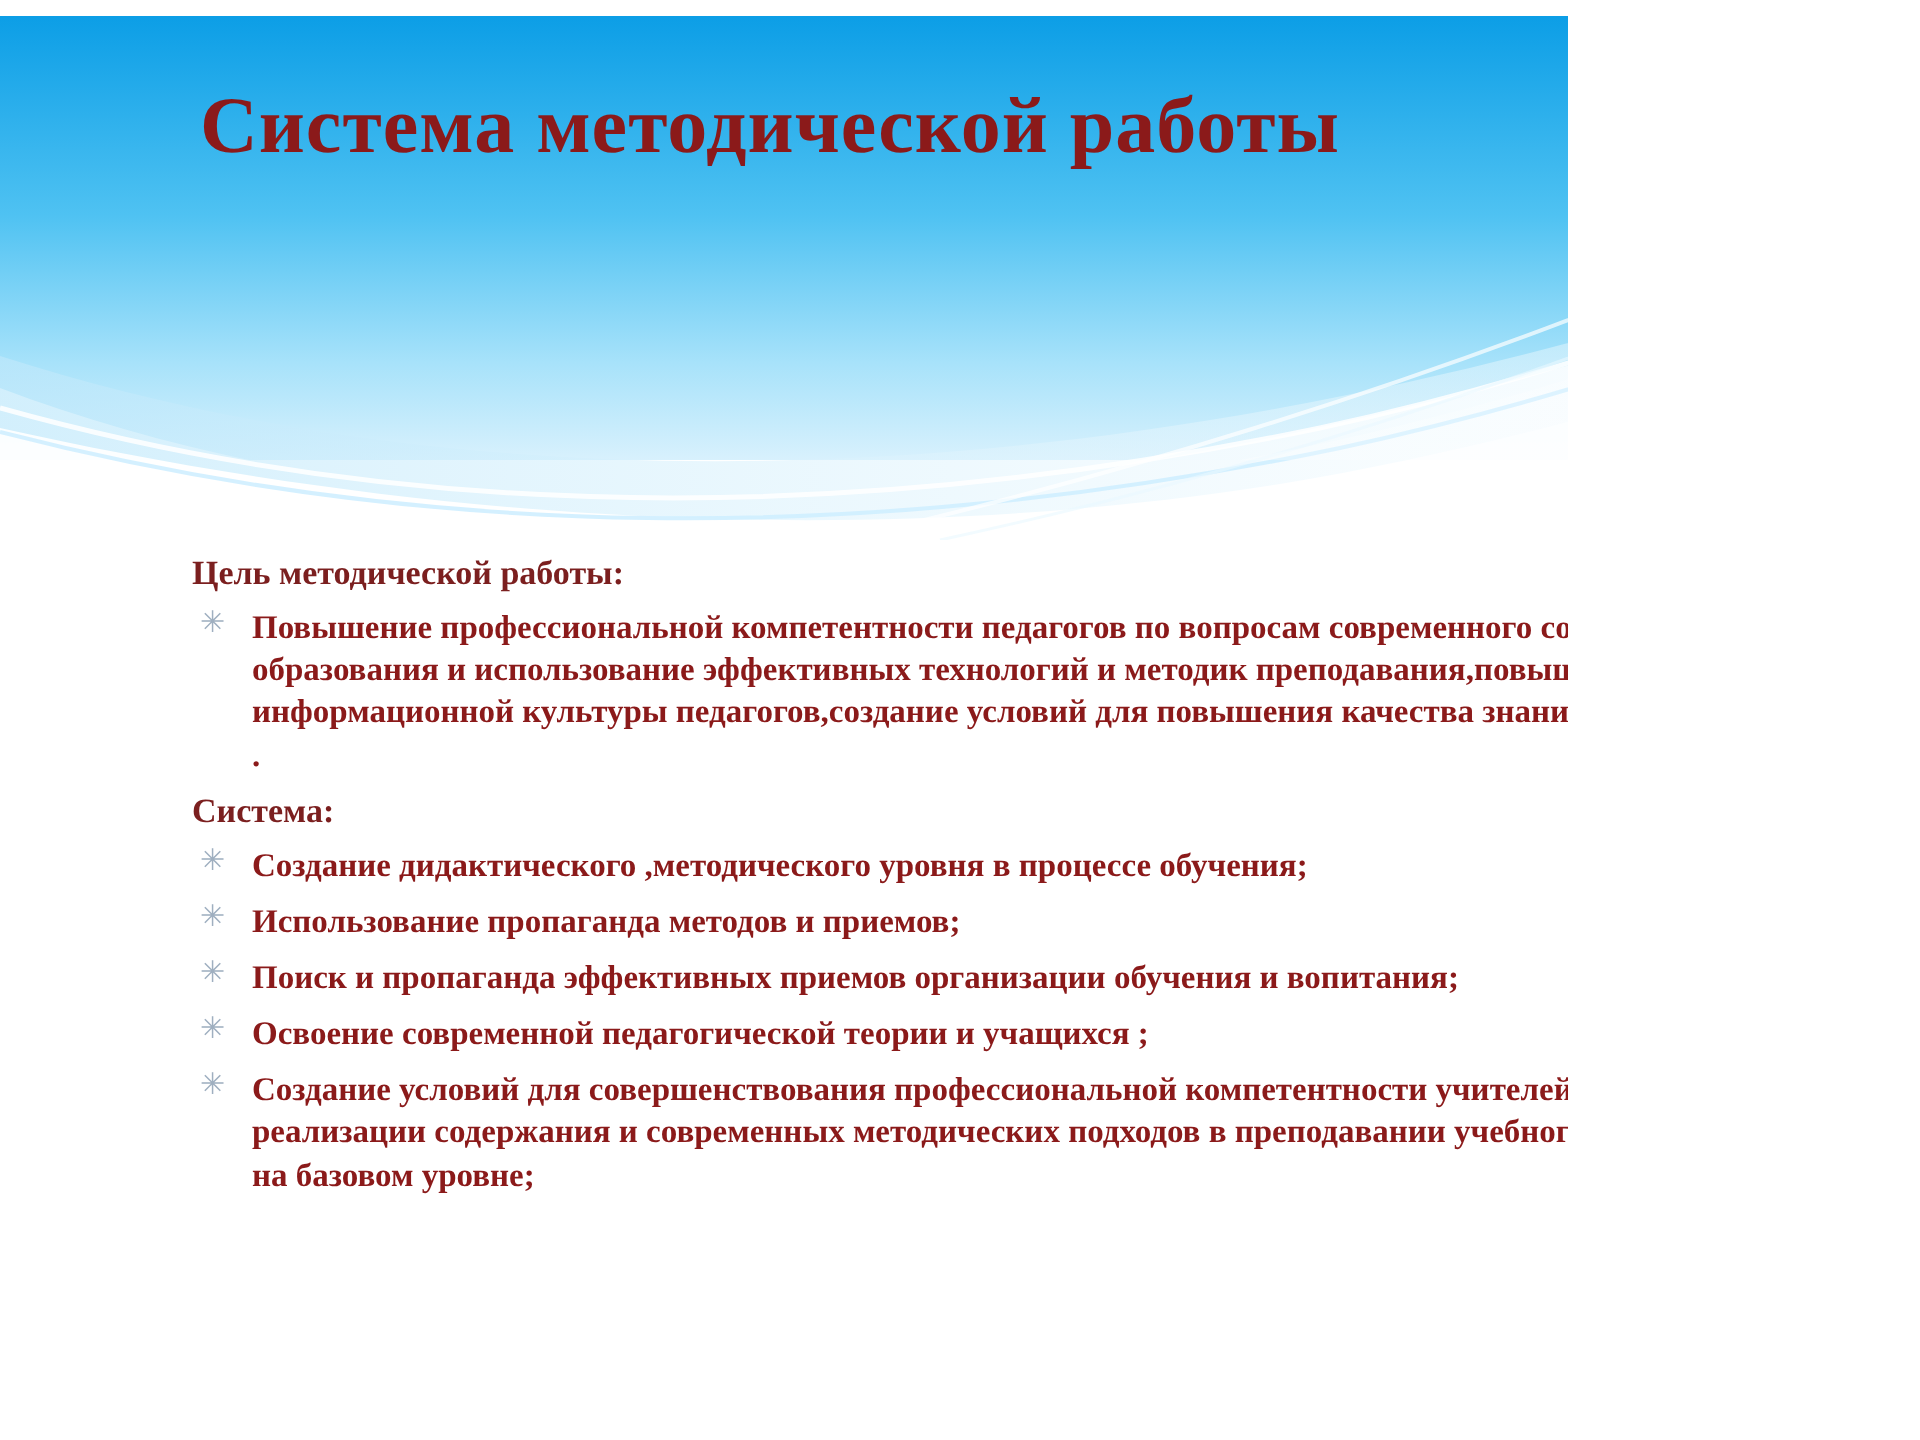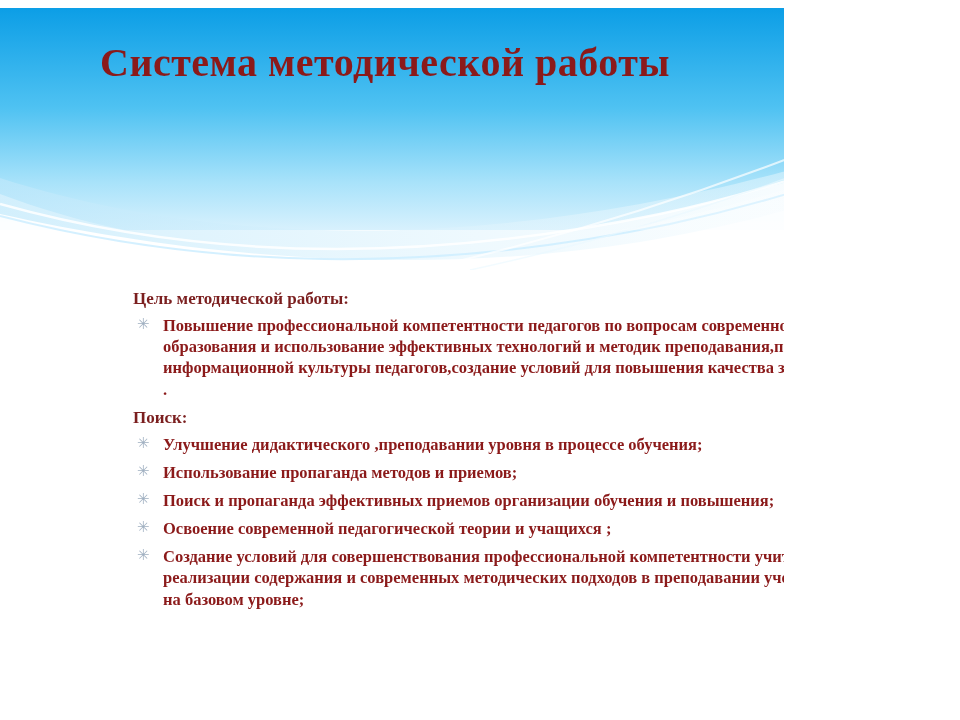--- a/index.html
+++ b/index.html
@@ -46,23 +46,22 @@
     color: #8B1A1A;
     letter-spacing: 0.5px;
     line-height: 1.15;
     white-space: nowrap;
   }
 
   
   .body-area {
     position: absolute;
     left: 96px;
-    top: 288px;
+    top: 276px;
     width: 780px;
-    margin-left: 37px;
   }
 
   .lead-label {
     font-family: "Liberation Serif", serif;
     font-size: 17px;
     font-weight: bold;
     color: #7B1F1F;
     margin: 0 0 6px 0;
     line-height: 1.25;
   }
@@ -142,34 +141,34 @@
 
     <p class="lead-label">Цель методической работы:</p>
 
     <ul class="bullet-list">
       <li class="bullet-item">
         <span class="marker">✳</span>
         <span class="text">Повышение профессиональной компетентности педагогов по вопросам современного содержания образования и использование эффективных технологий и методик преподавания,повышение информационной культуры педагогов,создание условий для повышения качества знаний учащихся .</span>
       </li>
     </ul>
 
-    <p class="lead-label">Поиск:</p>
+    <p class="lead-label">Система:</p>
 
     <ul class="bullet-list">
       <li class="bullet-item">
         <span class="marker">✳</span>
-        <span class="text">Улучшение дидактического ,преподавании уровня  в процессе обучения;</span>
+        <span class="text">Создание дидактического ,методического уровня  в процессе обучения;</span>
       </li>
       <li class="bullet-item">
         <span class="marker">✳</span>
         <span class="text">Использование пропаганда методов и приемов;</span>
       </li>
       <li class="bullet-item">
         <span class="marker">✳</span>
-        <span class="text">Поиск и пропаганда  эффективных  приемов организации  обучения и повышения;</span>
+        <span class="text">Поиск и пропаганда  эффективных  приемов организации  обучения и вопитания;</span>
       </li>
       <li class="bullet-item">
         <span class="marker">✳</span>
         <span class="text">Освоение современной педагогической теории и учащихся ;</span>
       </li>
       <li class="bullet-item">
         <span class="marker">✳</span>
         <span class="text">Создание условий  для совершенствования  профессиональной компетентности учителей по реализации содержания и современных методических подходов  в преподавании учебного предмета на базовом  уровне;</span>
       </li>
     </ul>

